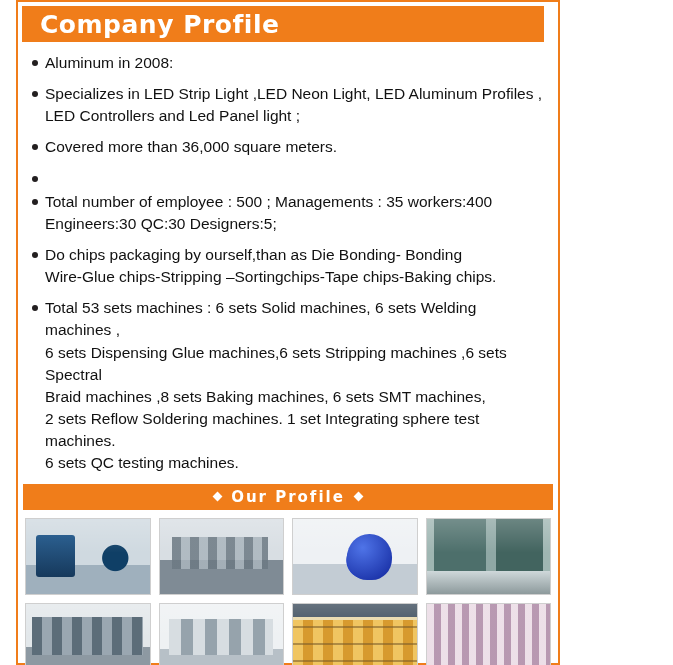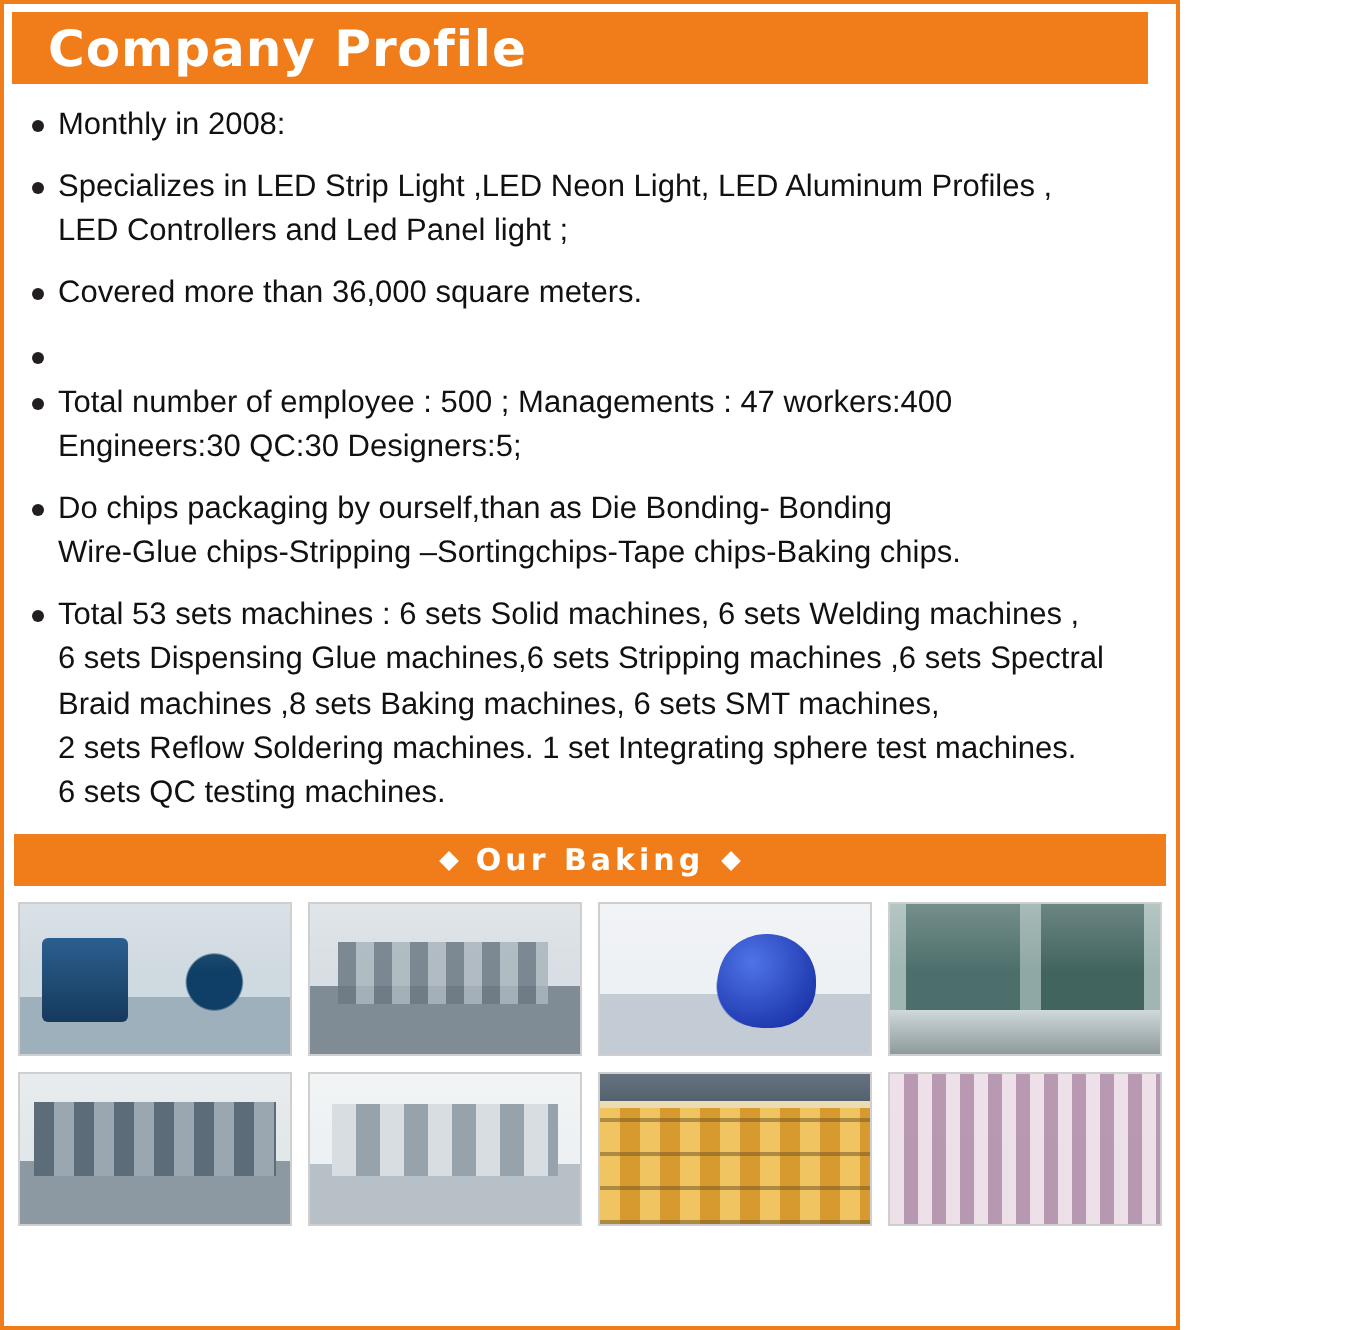--- a/index.html
+++ b/index.html
@@ -8,25 +8,26 @@
   }
   body {
     width: 673px;
     height: 665px;
     background: #ffffff;
     font-family: "Liberation Sans", sans-serif;
     overflow: hidden;
   }
   .page {
     position: relative;
-    width: 590px;
+    width: 544px;
     height: 665px;
     box-sizing: border-box;
     border: 2px solid #f07d1a;
     background: #ffffff;
+    margin-left: 16px;
   }
 
   
   .header-bar {
     position: relative;
     margin: 4px 4px 0 4px;
     height: 36px;
     background: #f07d1a;
     display: flex;
     align-items: center;
@@ -224,41 +225,41 @@
 
   <div class="header-bar">
     <div class="header-title">Company Profile</div>
     <div class="header-right-notch"></div>
   </div>
 
   <div class="content">
 
     <div class="bullet-row">
       <span class="bullet-dot"></span>
-      <span class="bullet-text">Monthly in 2008:</span>
+      <span class="bullet-text">Aluminum in 2008:</span>
     </div>
 
     <div class="bullet-row">
       <span class="bullet-dot"></span>
       <span class="bullet-text">Specializes in LED Strip Light ,LED Neon Light, LED Aluminum Profiles ,
 LED Controllers and Led Panel light ;</span>
     </div>
 
     <div class="bullet-row">
       <span class="bullet-dot"></span>
       <span class="bullet-text">Covered more than 36,000 square meters.</span>
     </div>
 
     <div class="bullet-row">
       <span class="bullet-dot"></span>
     </div>
 
     <div class="bullet-row">
       <span class="bullet-dot"></span>
-      <span class="bullet-text">Total number of employee : 500 ;   Managements : 47 workers:400
+      <span class="bullet-text">Total number of employee : 500 ;   Managements : 35 workers:400
 Engineers:30 QC:30 Designers:5;</span>
     </div>
 
     <div class="bullet-row">
       <span class="bullet-dot"></span>
       <span class="bullet-text">Do chips packaging  by ourself,than as Die Bonding- Bonding
 Wire-Glue chips-Stripping –Sortingchips-Tape chips-Baking chips.</span>
     </div>
 
     <div class="bullet-row">
@@ -267,21 +268,21 @@
 6 sets Dispensing Glue machines,6 sets Stripping machines ,6 sets Spectral
 Braid machines ,8 sets Baking machines, 6 sets  SMT machines,
 2 sets Reflow Soldering machines. 1 set Integrating sphere test machines.
 6 sets QC testing machines.</span>
     </div>
 
   </div>
 
   <div class="factory-band">
     <span class="diamond"></span>
-    <span class="band-label">Our Baking</span>
+    <span class="band-label">Our Profile</span>
     <span class="diamond"></span>
   </div>
 
   <div class="grid">
     <div class="photo p1">
         <span class="sheen"></span>
       </div>
     <div class="photo p2">
         <span class="sheen"></span>
       </div>

